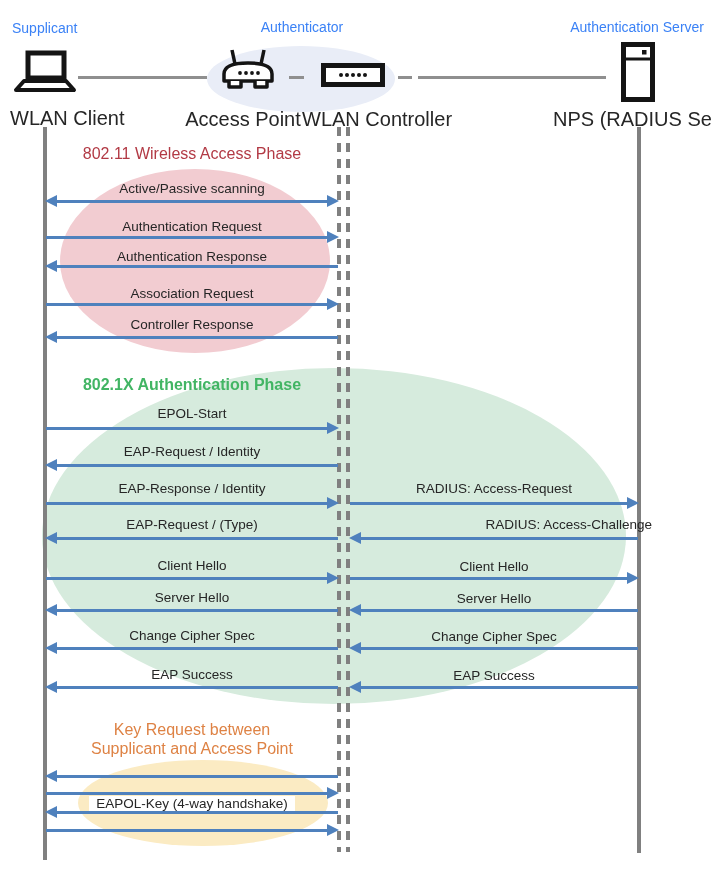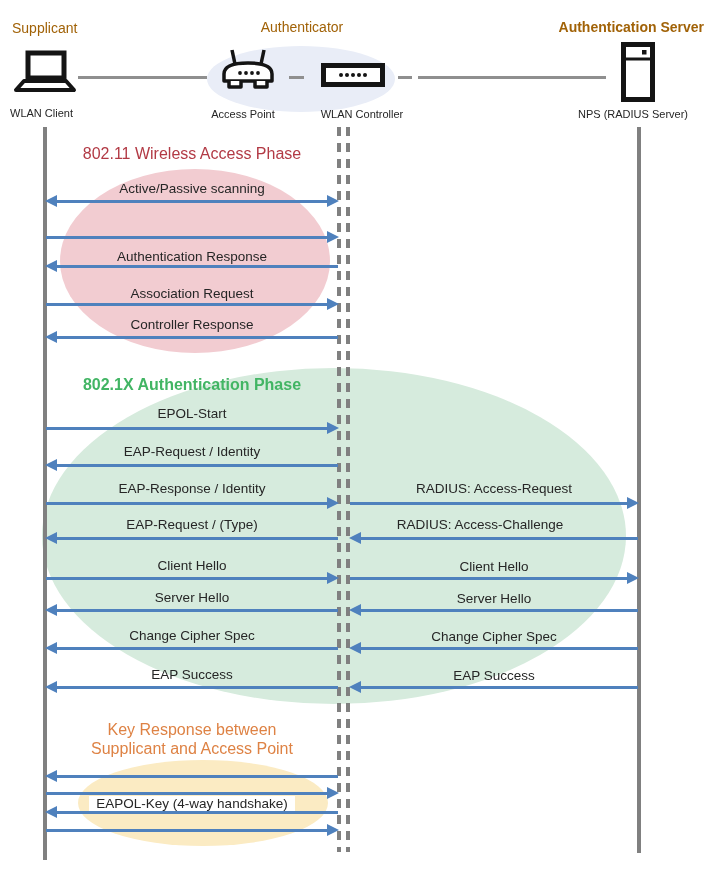--- a/index.html
+++ b/index.html
@@ -1,22 +1,22 @@
 <!DOCTYPE html>
 <html><head>
 <meta charset="utf-8">
 <style>
   html,body{margin:0;padding:0;background:#fff;}
   .canvas{position:relative;width:713px;height:875px;background:#fff;overflow:hidden;
           font-family:"Liberation Sans","DejaVu Sans",sans-serif;color:#262626;}
   .abs{position:absolute;}
   .lbl{position:absolute;font-size:13.5px;line-height:16px;white-space:nowrap;color:#262626;}
   .ctr{text-align:center;}
-  .actor-lbl{position:absolute;font-size:14px;color:#a16207;white-space:nowrap;}
-  .node-lbl{position:absolute;font-size:11px;color:#262626;white-space:nowrap;}
+  .actor-lbl{position:absolute;font-size:14px;color:#3b82f6;white-space:nowrap;}
+  .node-lbl{position:absolute;font-size:20px;color:#262626;white-space:nowrap;}
   .phase-title{position:absolute;font-size:16px;font-weight:400;text-align:center;white-space:nowrap;}
   .t-red{color:#B23A45;}
   .t-green{color:#42B564;font-weight:bold;}
   .t-orange{color:#DE8244;}
   .ellipse{position:absolute;border-radius:50%;}
   .e-pink{background:#F2CCD1;}
   .e-green{background:#D6EBDD;}
   .e-yellow{background:#FBEBC3;}
   .e-hub{background:#E9EDF7;}
   .lifeline{position:absolute;width:4px;background:#808080;}
@@ -32,21 +32,21 @@
   .head.hl{left:-1px;border-right:12px solid #4F81BD;}
   .whitebg{background:#fff;padding:0 7px;}
 </style>
 </head>
 <body>
 
 <div class="canvas">
 
   <div class="actor-lbl" style="left:12px;top:20px;">Supplicant</div>
   <div class="actor-lbl ctr" style="left:222px;top:19px;width:160px;">Authenticator</div>
-  <div class="actor-lbl" style="right:9px;top:19px;font-weight:bold;">Authentication Server</div>
+  <div class="actor-lbl" style="right:9px;top:19px;">Authentication Server</div>
 
   <div class="ellipse e-hub" style="left:207px;top:46px;width:188px;height:66px;"></div>
 
   <div class="hline" style="left:78px;top:76px;width:129px;"></div>
   <div class="hline" style="left:289px;top:76px;width:15px;"></div>
   <div class="hline" style="left:398px;top:76px;width:14px;"></div>
   <div class="hline" style="left:418px;top:76px;width:188px;"></div>
 
   <svg class="abs" style="left:12px;top:50px;" width="66" height="44" viewBox="0 0 66 44">
     <rect x="16" y="3" width="36" height="25" fill="#fff" stroke="#141414" stroke-width="5"></rect>
@@ -96,20 +96,21 @@
 
   <div class="phase-title t-red" style="left:46px;top:145px;width:292px;">802.11 Wireless Access Phase</div>
 
   <div class="lbl ctr" style="left:46px;top:181px;width:292px;">Active/Passive scanning</div>
   <div class="arrow b" style="left:46px;top:201px;width:292px;">
       <div class="shaft"></div>
       <div class="head hl"></div>
       <div class="head hr"></div>
     </div>
 
+  <div class="lbl ctr" style="left:46px;top:219px;width:292px;">Authentication Request</div>
   <div class="arrow r" style="left:46px;top:237px;width:292px;">
       <div class="shaft"></div>
       <div class="head hr"></div>
     </div>
 
   <div class="lbl ctr" style="left:46px;top:249px;width:292px;">Authentication Response</div>
   <div class="arrow l" style="left:46px;top:266px;width:292px;">
       <div class="shaft"></div>
       <div class="head hl"></div>
     </div>
@@ -149,21 +150,21 @@
   <div class="arrow r" style="left:350px;top:503px;width:288px;">
       <div class="shaft"></div>
       <div class="head hr"></div>
     </div>
 
   <div class="lbl ctr" style="left:46px;top:517px;width:292px;">EAP-Request / (Type)</div>
   <div class="arrow l" style="left:46px;top:538px;width:292px;">
       <div class="shaft"></div>
       <div class="head hl"></div>
     </div>
-  <div class="lbl ctr" style="left:336px;top:517px;width:288px;">RADIUS: Access-Challenge</div>
+  <div class="lbl ctr" style="left:364px;top:517px;width:288px;text-align:right;">RADIUS: Access-Challenge</div>
   <div class="arrow l" style="left:350px;top:538px;width:288px;">
       <div class="shaft"></div>
       <div class="head hl"></div>
     </div>
 
   <div class="lbl ctr" style="left:46px;top:558px;width:292px;">Client Hello</div>
   <div class="arrow r" style="left:46px;top:578px;width:292px;">
       <div class="shaft"></div>
       <div class="head hr"></div>
     </div>
@@ -199,21 +200,21 @@
   <div class="arrow l" style="left:46px;top:687px;width:292px;">
       <div class="shaft"></div>
       <div class="head hl"></div>
     </div>
   <div class="lbl ctr" style="left:350px;top:668px;width:288px;">EAP Success</div>
   <div class="arrow l" style="left:350px;top:687px;width:288px;">
       <div class="shaft"></div>
       <div class="head hl"></div>
     </div>
 
-  <div class="phase-title t-orange" style="left:46px;top:721px;width:292px;">Key Response between</div>
+  <div class="phase-title t-orange" style="left:46px;top:721px;width:292px;">Key Request between</div>
   <div class="phase-title t-orange" style="left:46px;top:740px;width:292px;">Supplicant and Access Point</div>
 
   <div class="arrow l" style="left:46px;top:776px;width:292px;">
       <div class="shaft"></div>
       <div class="head hl"></div>
     </div>
   <div class="arrow r" style="left:46px;top:793px;width:292px;">
       <div class="shaft"></div>
       <div class="head hr"></div>
     </div>

